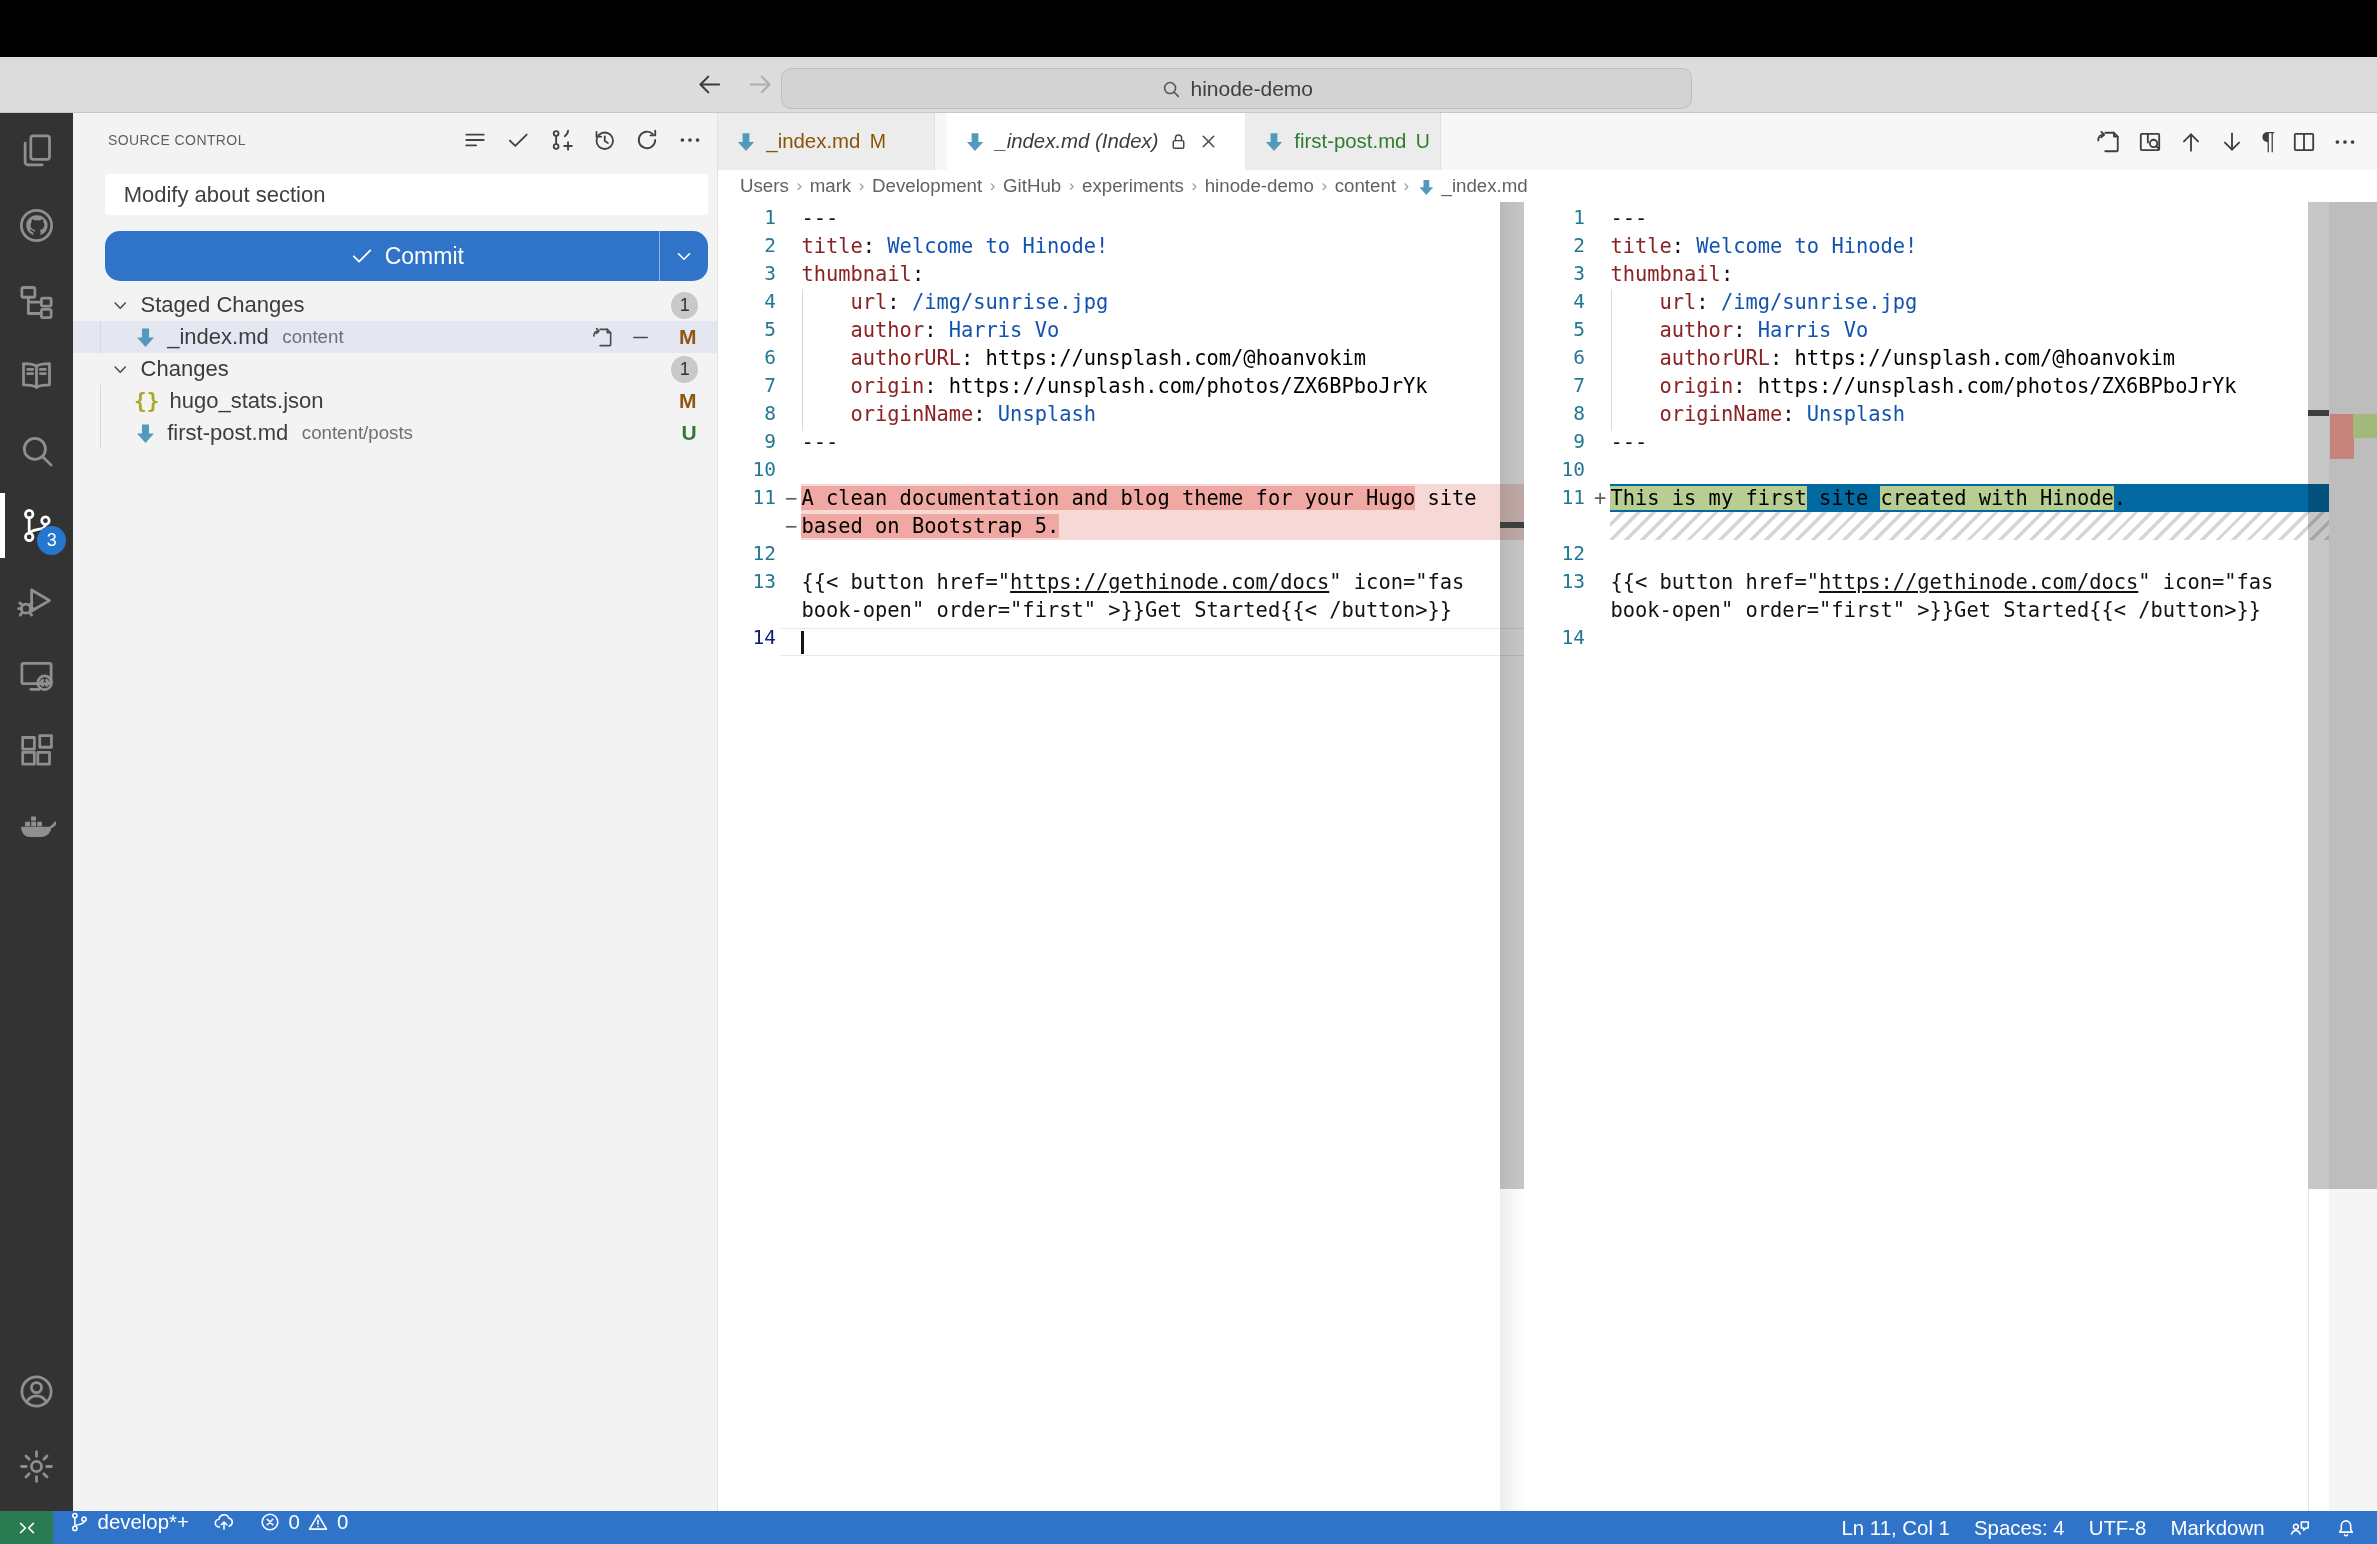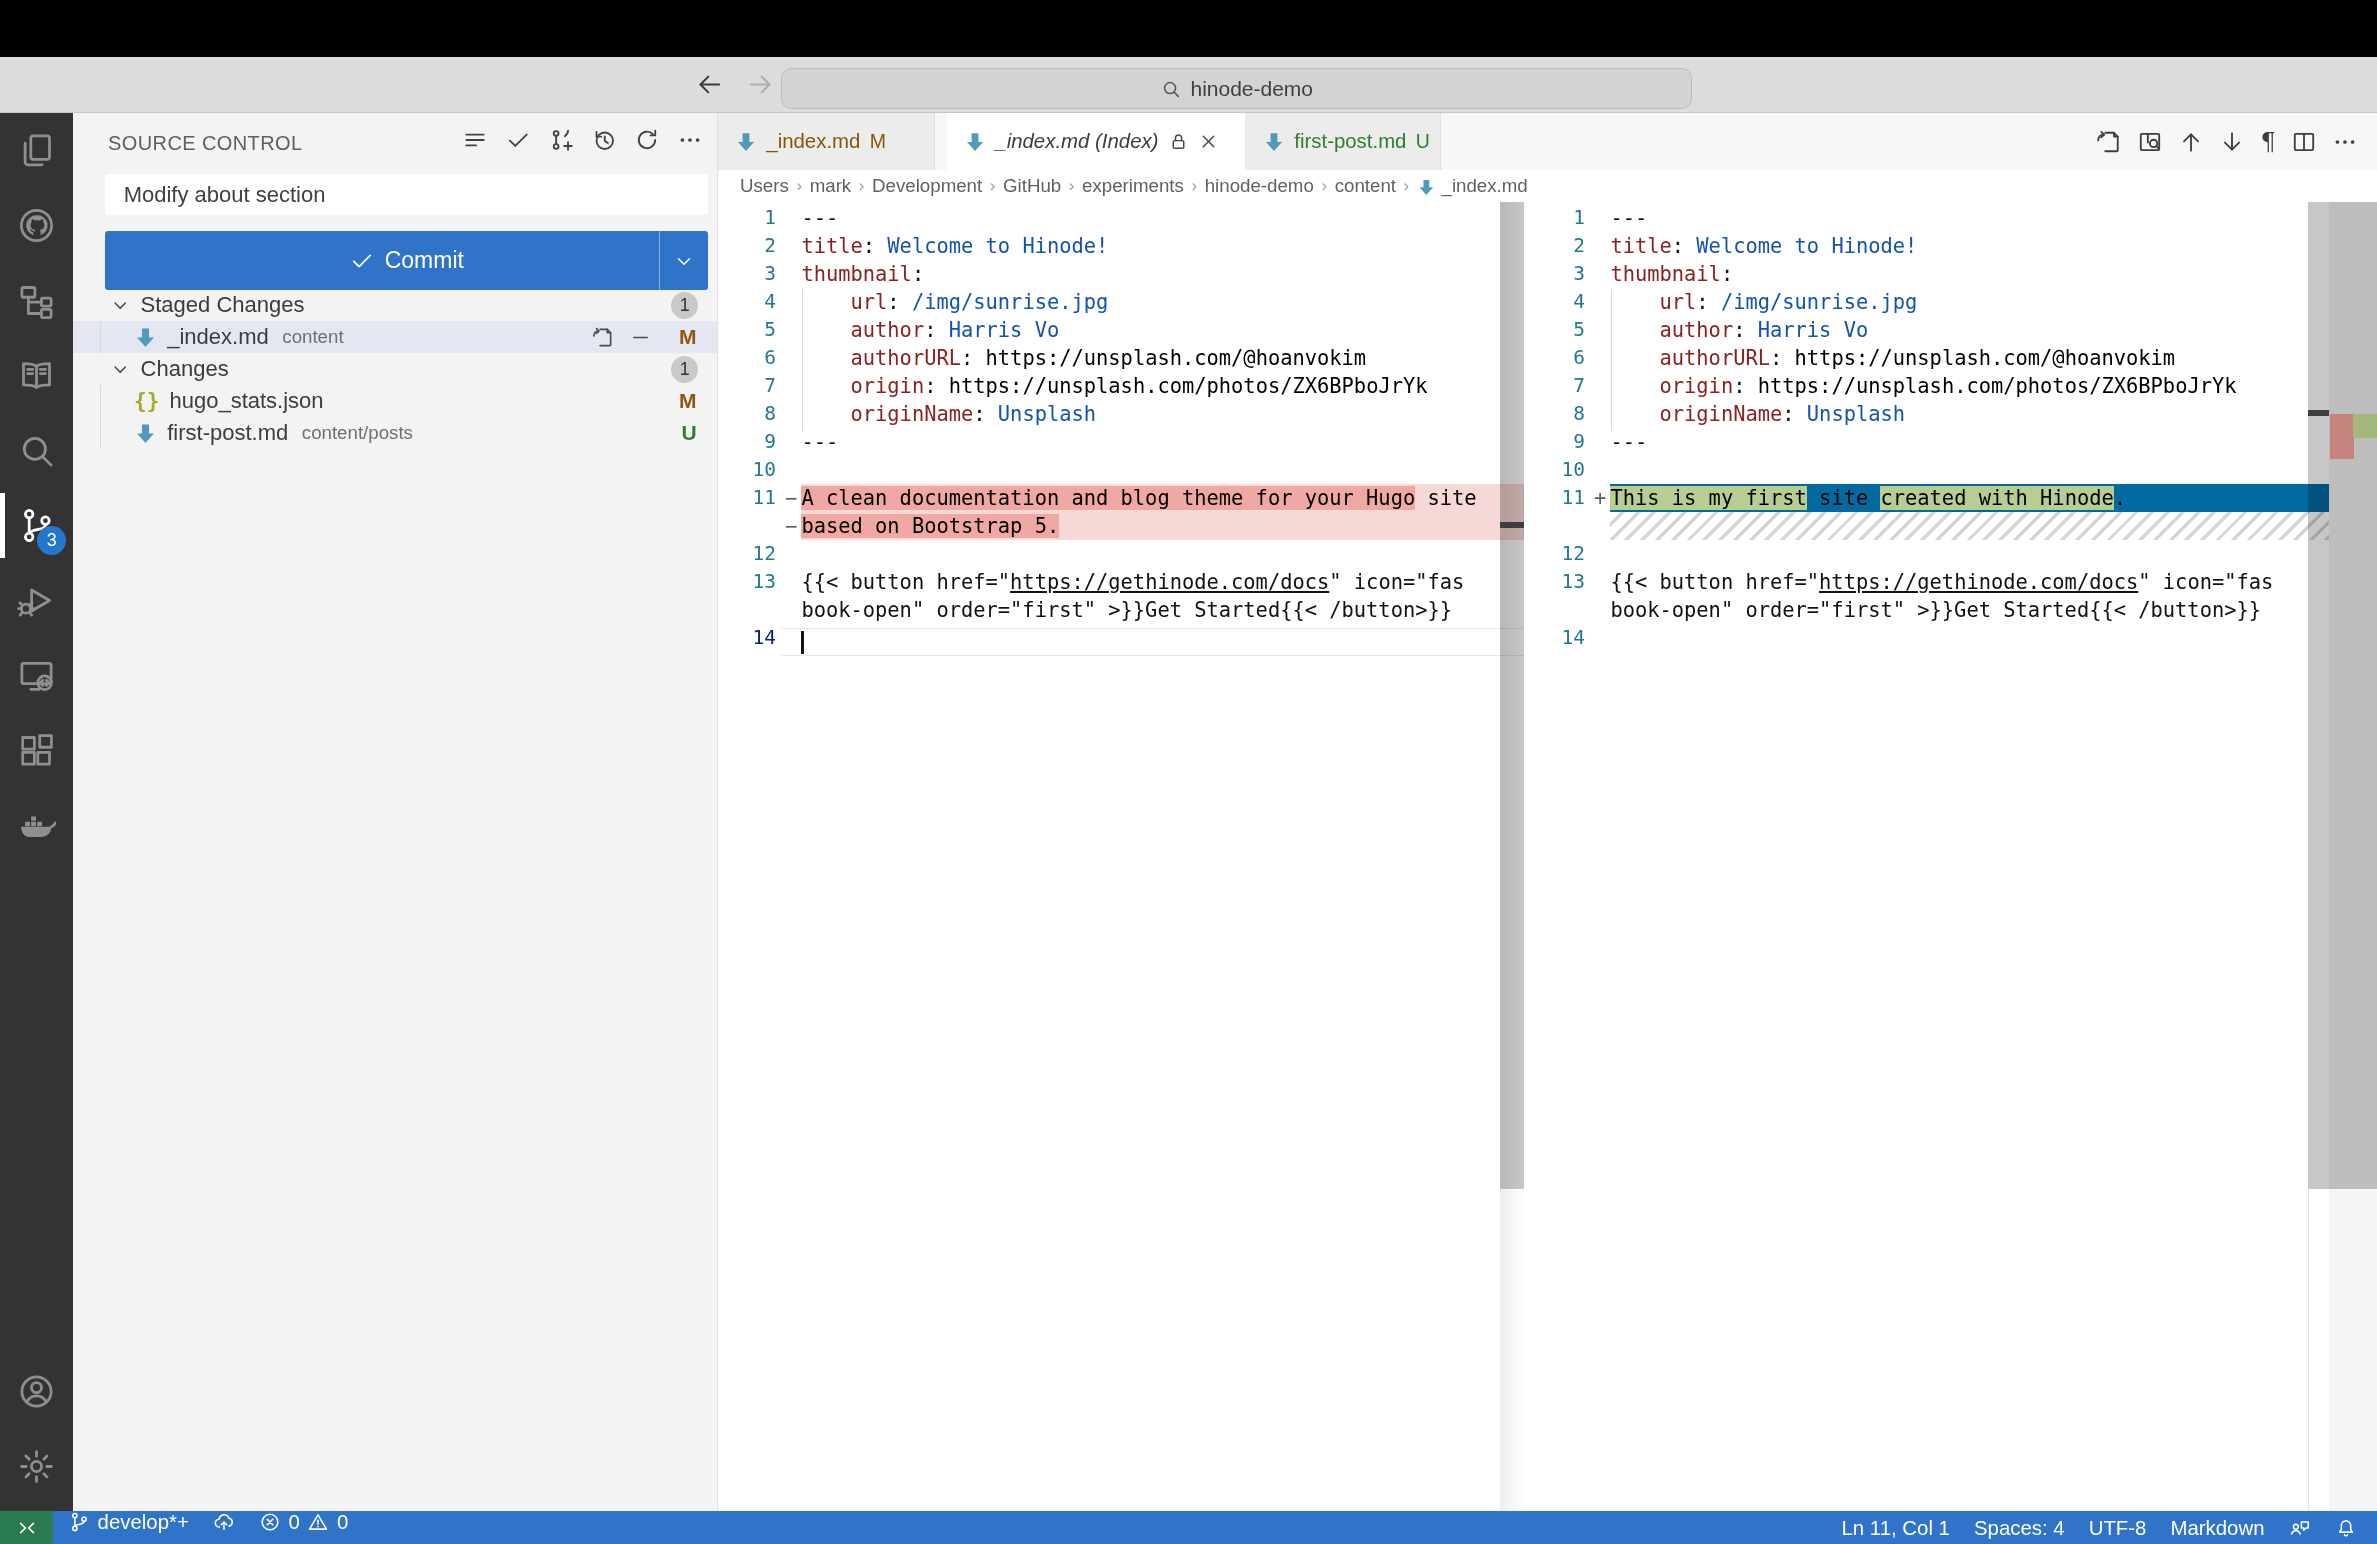--- a/index.html
+++ b/index.html
@@ -24,26 +24,26 @@
   .act-item{position:relative;width:73px;height:75px;display:flex;align-items:center;justify-content:center;color:#8f8f8f;}
   .act-item .ic{width:39px;height:39px;}
   .act-item.active{color:#ffffff;}
   .act-item.active::before{content:"";position:absolute;left:0;top:5.1px;bottom:5.1px;width:5.1px;background:#fff;}
   .act-badge{position:absolute;right:6.8px;bottom:8.5px;width:29px;height:29px;border-radius:14.4px;background:#2477cc;color:#fff;
              font-size:18px;display:flex;align-items:center;justify-content:center;}
   .act-bottom{position:absolute;left:0;bottom:6.8px;width:73px;}
   
   .sidebar{position:absolute;left:73px;top:0;width:645px;height:100%;background:#f3f3f3;border-right:0.8px solid #e2e2e2;box-sizing:border-box;}
   .sc-header{position:relative;height:56px;}
-  .sc-title{position:absolute;left:35px;top:18.7px;font-size:20px;letter-spacing:0.4px;color:#5f5f5f;}
+  .sc-title{position:absolute;left:35px;top:18.7px;font-size:14px;letter-spacing:0.4px;color:#5f5f5f;}
   .sc-icons{position:absolute;right:13.6px;top:13.6px;display:flex;gap:17px;}
   .sc-icons .tbtn{width:26px;height:26px;color:#424242;}
   .msg-input{position:absolute;left:32px;top:61px;width:603px;height:41px;background:#fff;border-radius:3.4px;box-sizing:border-box;
              display:flex;align-items:center;padding-left:18.7px;font-size:22px;color:#414141;}
-  .commit-btn{position:absolute;left:32px;top:118px;width:603px;height:59px;background:#2f74c9;border-radius:3px;color:#fff;}
+  .commit-btn{position:absolute;left:32px;top:118px;width:603px;height:50px;background:#2f74c9;border-radius:15px;color:#fff;}
   .commit-main{position:absolute;left:0;top:0;width:100%;height:100%;display:flex;align-items:center;justify-content:center;gap:10.2px;font-size:23px;}
   .commit-main .ic{width:25.5px;height:25.5px;}
   .commit-drop{position:absolute;right:0;top:0;width:48px;height:100%;border-left:0.8px solid rgba(255,255,255,.45);
                display:flex;align-items:center;justify-content:center;}
   .commit-drop .ic{width:22px;height:22px;}
   .sc-list{position:absolute;left:0;top:176px;width:100%;}
   .sec-header{position:relative;height:32px;display:flex;align-items:center;padding-left:37px;gap:10.2px;}
   .sec-header .ic{width:20.4px;height:20.4px;color:#424242;}
   .sec-label{font-size:22px;color:#3b3b3b;}
   .badge{position:absolute;right:18.7px;top:2.5px;min-width:27px;height:27px;border-radius:13.6px;background:#c9c9c9;color:#333;

